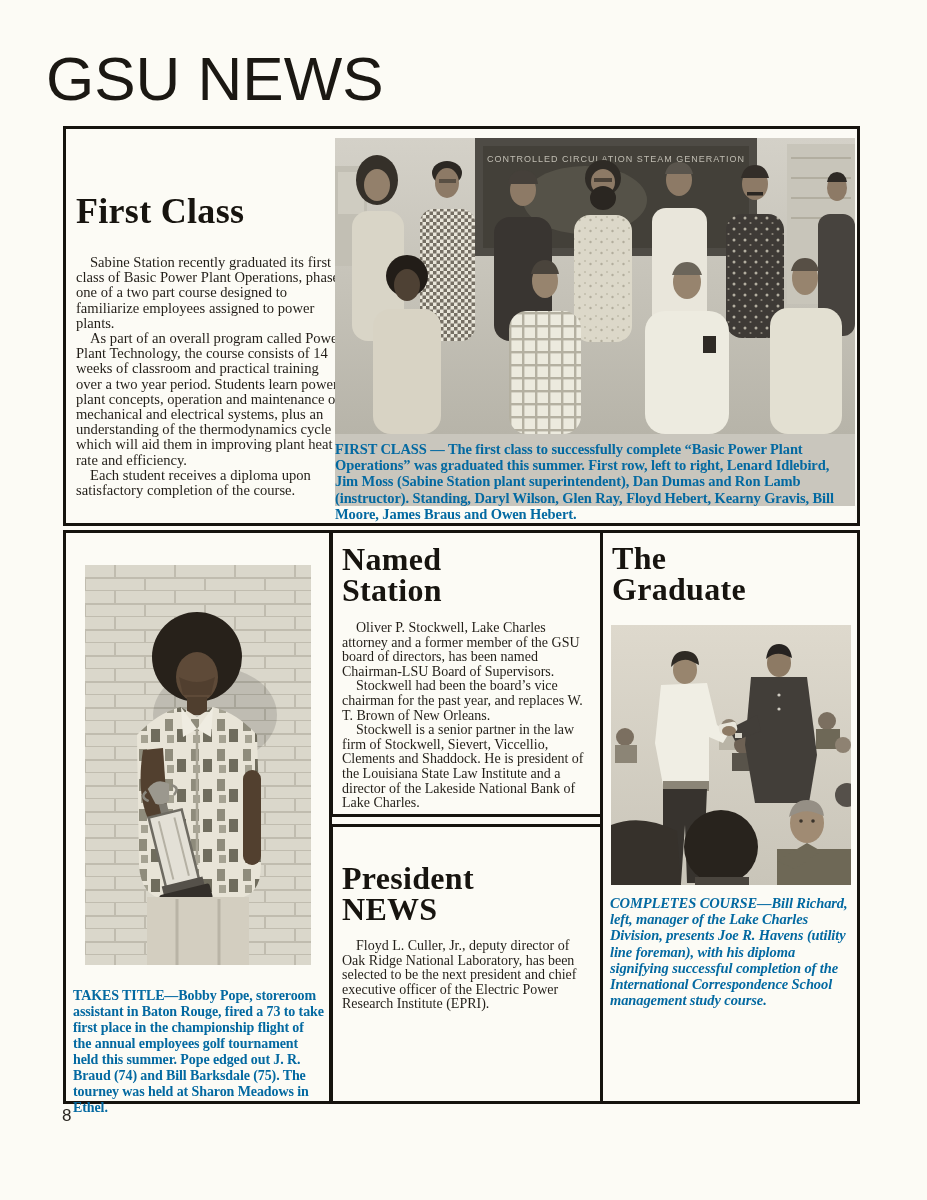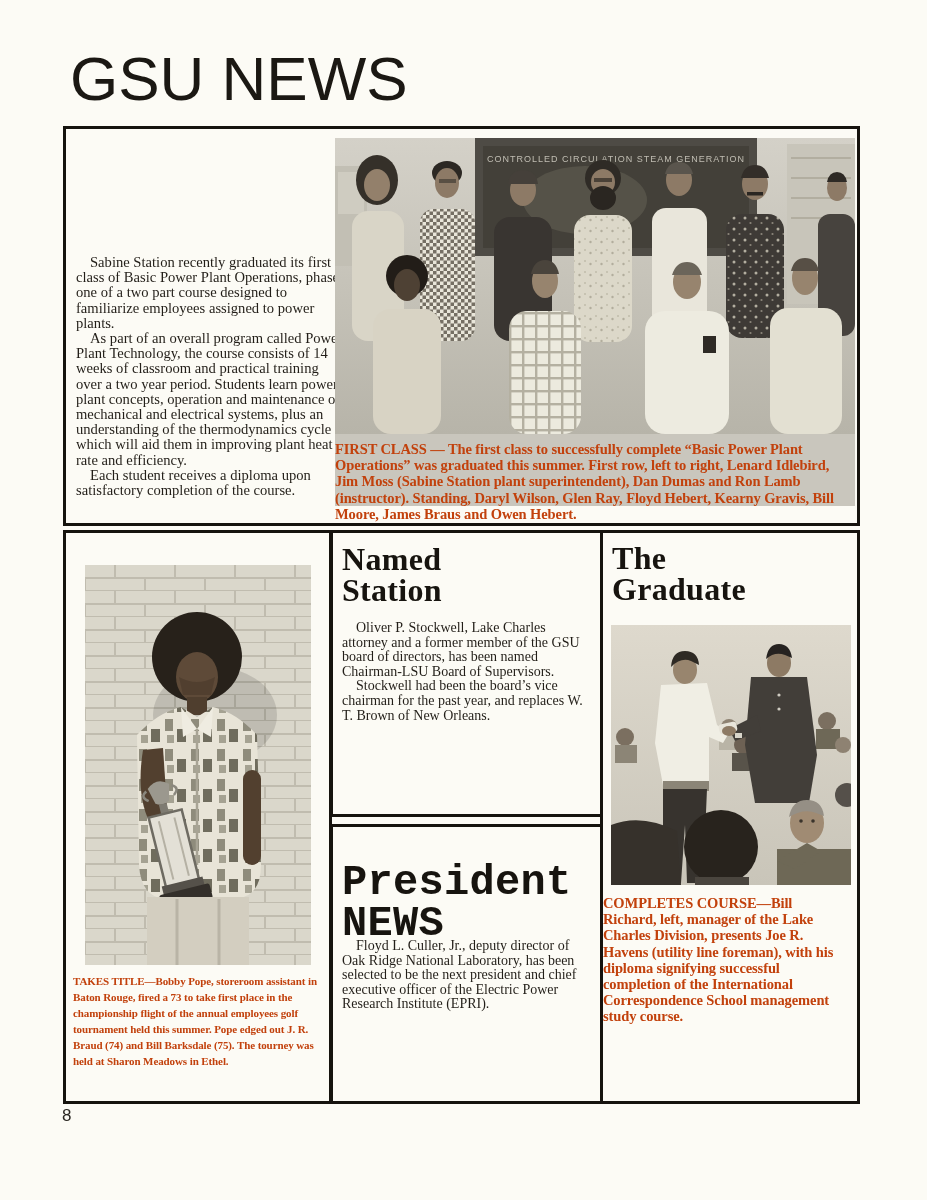--- a/index.html
+++ b/index.html
@@ -12,35 +12,36 @@
   .box{position:absolute;box-sizing:border-box;border:3px solid #16130e;background:#fcfbf5;}
   .masthead{
     font-family:"Liberation Sans", sans-serif;font-weight:400;
     font-size:62px;letter-spacing:0px;color:#1b1813;line-height:1;
   }
   .headline{font-weight:700;color:#17140f;line-height:1;letter-spacing:.3px;}
   .headline.two{line-height:.98;}
   .bodytext p{margin:0;text-indent:14px;}
   .bodytext{font-size:14.6px;line-height:15.2px;color:#221e18;text-align:left;}
   .bodytext.mid{font-size:14px;line-height:14.6px;}
-  .caption{font-weight:700;font-size:14.5px;line-height:16.2px;color:#c2410c;letter-spacing:-.1px;}
-  .caption.small{font-size:11px;line-height:16px;}
+  .caption{font-weight:700;font-size:14.5px;line-height:16.2px;color:#0369a1;letter-spacing:-.1px;}
+  .caption.small{font-size:14px;line-height:16px;margin-top:15px;}
   .pagenum{font-family:"Liberation Sans", sans-serif;font-size:17px;color:#2a2722;}
   .photo{position:absolute;display:block;background:#c9c6bd;}
   .photo svg{display:block;}
 </style>
 </head>
 <body>
 
 <div id="page">
 
-  <div class="abs masthead" style="left:70px;top:48px;">GSU NEWS</div>
+  <div class="abs masthead" style="left:46px;top:48px;">GSU NEWS</div>
 
   <div class="box" style="left:63px;top:126px;width:797px;height:400px;">
 
+    <div class="abs headline" style="left:10px;top:64px;font-size:36px;">First Class</div>
 
     <div class="abs bodytext" style="left:10px;top:126px;width:272px;">
       <p>Sabine Station recently graduated its first class of Basic Power Plant Operations, phase one of a two part course designed to familiarize employees assigned to power plants.</p>
       <p>As part of an overall program called Power Plant Technology, the course consists of 14 weeks of classroom and practical training over a two year period. Students learn power plant concepts, operation and maintenance of mechanical and electrical systems, plus an understanding of the thermodynamics cycle which will aid them in improving plant heat rate and efficiency.</p>
       <p>Each student receives a diploma upon satisfactory completion of the course.</p>
     </div>
 
     <div class="photo" style="left:269px;top:9px;width:520px;height:368px;">
       <svg width="520" height="296" viewBox="0 0 520 296" xmlns="http://www.w3.org/2000/svg">
         <defs>
@@ -178,25 +179,26 @@
   </div>
 
   <div class="box" style="left:330px;top:530px;width:273px;height:287px;">
     <div class="abs headline two" style="left:9px;top:11px;font-size:32px;">
       <div>Named</div>
       <div>Station</div>
     </div>
     <div class="abs bodytext mid" style="left:9px;top:88px;width:253px;">
       <p>Oliver P. Stockwell, Lake Charles attorney and a former member of the GSU board of directors, has been named Chairman-LSU Board of Supervisors.</p>
       <p>Stockwell had been the board’s vice chairman for the past year, and replaces W. T. Brown of New Orleans.</p>
+      <p>Stockwell is a senior partner in the law firm of Stockwell, Sievert, Viccellio, Clements and Shaddock. He is president of the Louisiana State Law Institute and a director of the Lakeside National Bank of Lake Charles.</p>
     </div>
   </div>
 
   <div class="box" style="left:330px;top:824px;width:273px;height:280px;">
-    <div class="abs headline two" style="left:9px;top:36px;font-size:42px;font-family:Liberation Mono, monospace;">
+    <div class="abs headline two" style="left:9px;top:36px;font-size:32px;">
       <div>President</div>
       <div>NEWS</div>
     </div>
     <div class="abs bodytext mid" style="left:9px;top:112px;width:253px;">
       <p>Floyd L. Culler, Jr., deputy director of Oak Ridge National Laboratory, has been selected to be the next president and chief executive officer of the Electric Power Research Institute (EPRI).</p>
     </div>
   </div>
 
   <div class="box" style="left:600px;top:530px;width:260px;height:574px;">
     <div class="abs headline two" style="left:9px;top:10px;font-size:32px;">
@@ -255,18 +257,18 @@
           <path d="M178 192q3-17 18-17t17 16l-8-3q-12-5-27 4z" fill="#958f85"></path>
           <circle cx="190" cy="196" r="1.8" fill="#3a332b"></circle>
             <circle cx="202" cy="196" r="1.8" fill="#3a332b"></circle>
           <rect x="166" y="224" width="74" height="36" fill="#6e6856"></rect>
           <path d="M166 236 l30 -18 14 8 -26 18 z" fill="#6e6856"></path>
           <circle cx="236" cy="170" r="12" fill="#55504a"></circle>
         </g>
       </svg>
     </div>
 
-    <div class="abs caption" style="left:0;top:362px;width:246px;">COMPLETES COURSE—Bill Richard, left, manager of the Lake Charles Division, presents Joe R. Havens (utility line foreman), with his diploma signifying successful completion of the International Correspondence School management study course.</div>
+    <div class="abs caption" style="left:7px;top:362px;width:246px;font-style:italic;">COMPLETES COURSE—Bill Richard, left, manager of the Lake Charles Division, presents Joe R. Havens (utility line foreman), with his diploma signifying successful completion of the International Correspondence School management study course.</div>
   </div>
 
   <div class="abs pagenum" style="left:62px;top:1106px;">8</div>
 
 </div>
 
 </body></html>

